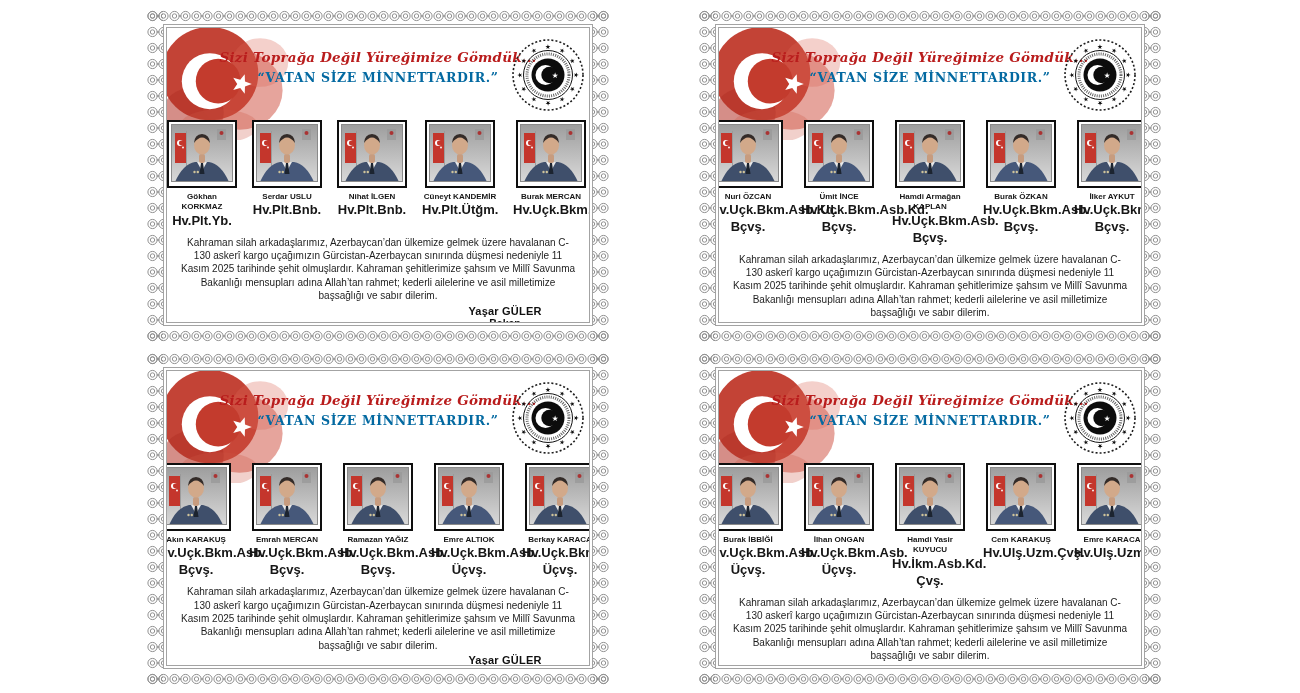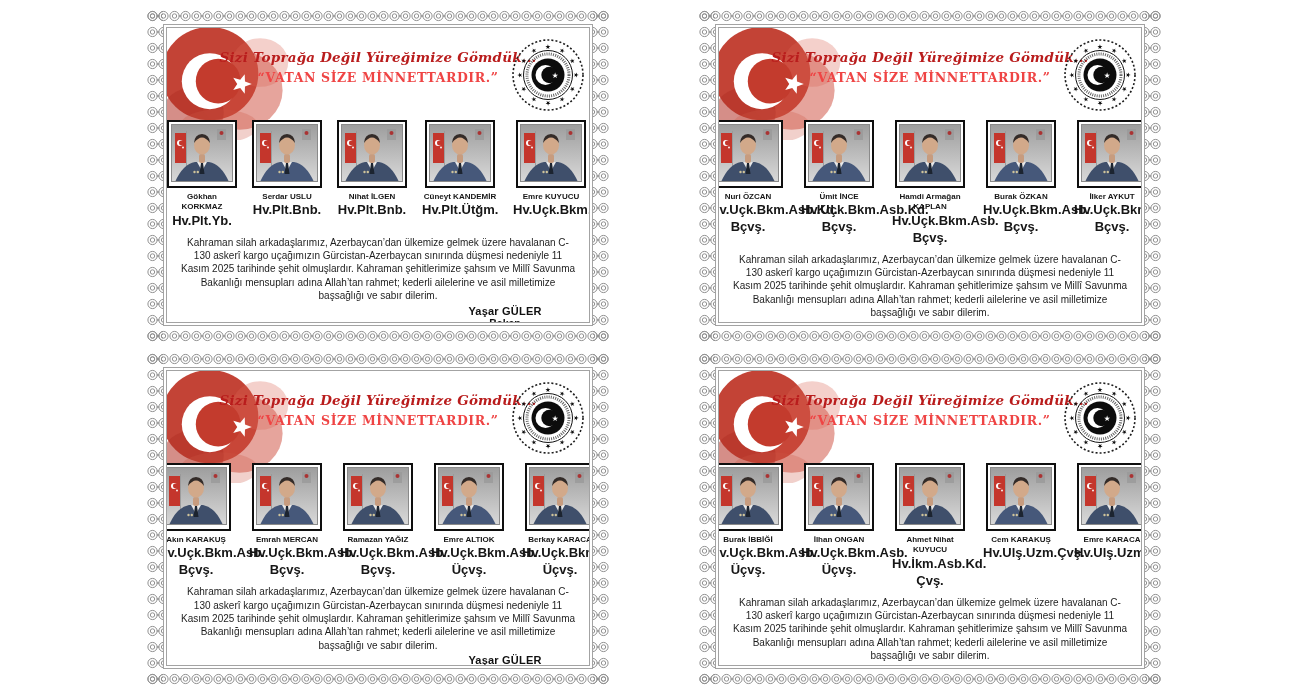--- a/index.html
+++ b/index.html
@@ -15,21 +15,21 @@
   }
   .header{position:relative;height:92px;}
   .flag-art{position:absolute;left:-2px;top:-2px;z-index:0;}
   .titles{position:absolute;left:0;right:0;top:21px;text-align:center;z-index:2;}
   .t1{
     font-family:"DejaVu Serif",serif;font-style:italic;font-weight:bold;
     font-size:13.5px;color:#b91c1c;letter-spacing:.2px;
   }
   .t2{
     font-family:"DejaVu Serif",serif;font-weight:bold;margin-top:5px;
-    font-size:12.5px;color:#ef4444;letter-spacing:.6px;
+    font-size:12.5px;color:#0369a1;letter-spacing:.6px;
   }
   .seal{position:absolute;right:4px;top:10px;z-index:2;}
   .photos{position:relative;z-index:1;display:flex;justify-content:center;gap:15px;margin-top:0;}
   .person{width:76px;text-align:center;margin:0;}
   .pbox{
     width:62px;height:60px;margin:0 auto;background:#fff;
     border:2px solid #0e0e0e;padding:2px;
   }
   .pbox svg{display:block;}
   .pname{font-size:8px;font-weight:bold;color:#161616;margin-top:4px;line-height:1.3;}
@@ -235,21 +235,21 @@
               <path d="M30,39 L32,39 L33.5,50 L28.5,50 Z" fill="#1c2430"></path>
             <rect x="28" y="30" width="6" height="9" rx="2" fill="#c79c7f"></rect>
               <ellipse cx="31" cy="21" rx="8" ry="9.5" fill="#d2a98a"></ellipse>
             <path d="M23,19 Q23.5,10.5 31,10 Q38.5,10.5 39,19 Q35,13.5 31,13.5 Q27,13.5 23,19 Z" fill="#332b28"></path>
             <circle cx="23.5" cy="48" r="1.2" fill="#cfc39a"></circle>
               <circle cx="26.8" cy="48" r="1.2" fill="#cfc39a"></circle>
             <rect x="0.5" y="0.5" width="61" height="57" fill="none" stroke="#8a8a8a"></rect>
           </svg>
         </div>
         <figcaption>
-          <div class="pname">Emre KUYUCU</div>
+          <div class="pname">Burak MERCAN</div>
           <div class="prank">Hv.Uçk.Bkm.Ütğm.</div>
         </figcaption>
       </figure>
     </div>
     <p class="message">Kahraman silah arkadaşlarımız, Azerbaycan’dan ülkemize gelmek üzere havalanan C-130 askerî kargo uçağımızın Gürcistan-Azerbaycan sınırında düşmesi nedeniyle 11 Kasım 2025 tarihinde şehit olmuşlardır. Kahraman şehitlerimize şahsım ve Millî Savunma Bakanlığı mensupları adına Allah’tan rahmet; kederli ailelerine ve asil milletimize başsağlığı ve sabır dilerim.</p>
     <div class="sig">
       <div class="s1">Yaşar GÜLER</div>
       <div class="s2">Bakan</div>
     </div>
   </div>
@@ -767,21 +767,21 @@
               <path d="M30,39 L32,39 L33.5,50 L28.5,50 Z" fill="#1c2430"></path>
             <rect x="28" y="30" width="6" height="9" rx="2" fill="#c79c7f"></rect>
               <ellipse cx="31" cy="21" rx="8" ry="9.5" fill="#d2a98a"></ellipse>
             <path d="M23,19 Q23.5,10.5 31,10 Q38.5,10.5 39,19 Q35,13.5 31,13.5 Q27,13.5 23,19 Z" fill="#332b28"></path>
             <circle cx="23.5" cy="48" r="1.2" fill="#cfc39a"></circle>
               <circle cx="26.8" cy="48" r="1.2" fill="#cfc39a"></circle>
             <rect x="0.5" y="0.5" width="61" height="57" fill="none" stroke="#8a8a8a"></rect>
           </svg>
         </div>
         <figcaption>
-          <div class="pname">Ahmet Nihat KUYUCU</div>
+          <div class="pname">Hamdi Yasir KUYUCU</div>
           <div class="prank">Hv.İkm.Asb.Kd.
 Çvş.</div>
         </figcaption>
       </figure>
       <figure class="person">
         <div class="pbox">
           <svg width="62" height="58" viewBox="0 0 62 58">
             <rect width="62" height="58" fill="url(#g-photo)"></rect>
               <rect x="15" y="7" width=".9" height="36" fill="#999"></rect>
             <rect x="4" y="9" width="11" height="30" fill="#c4362c"></rect>

